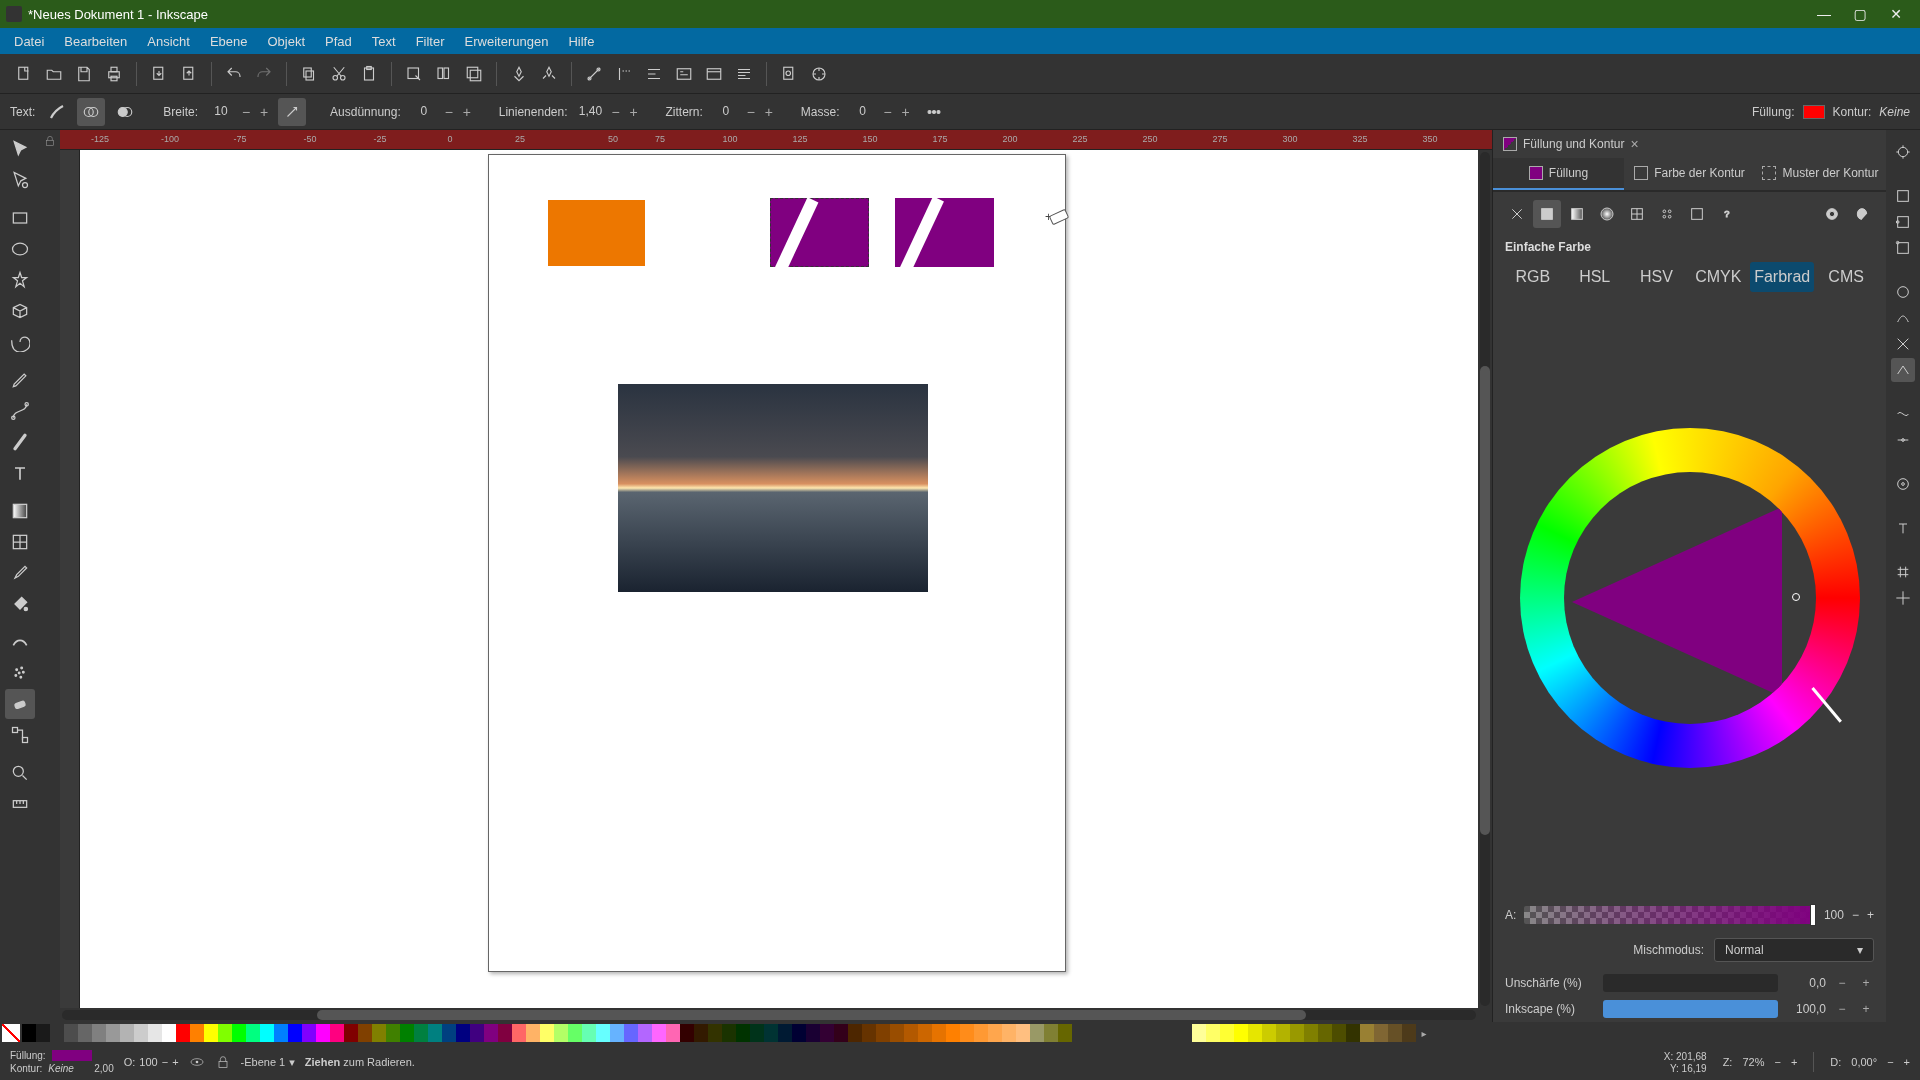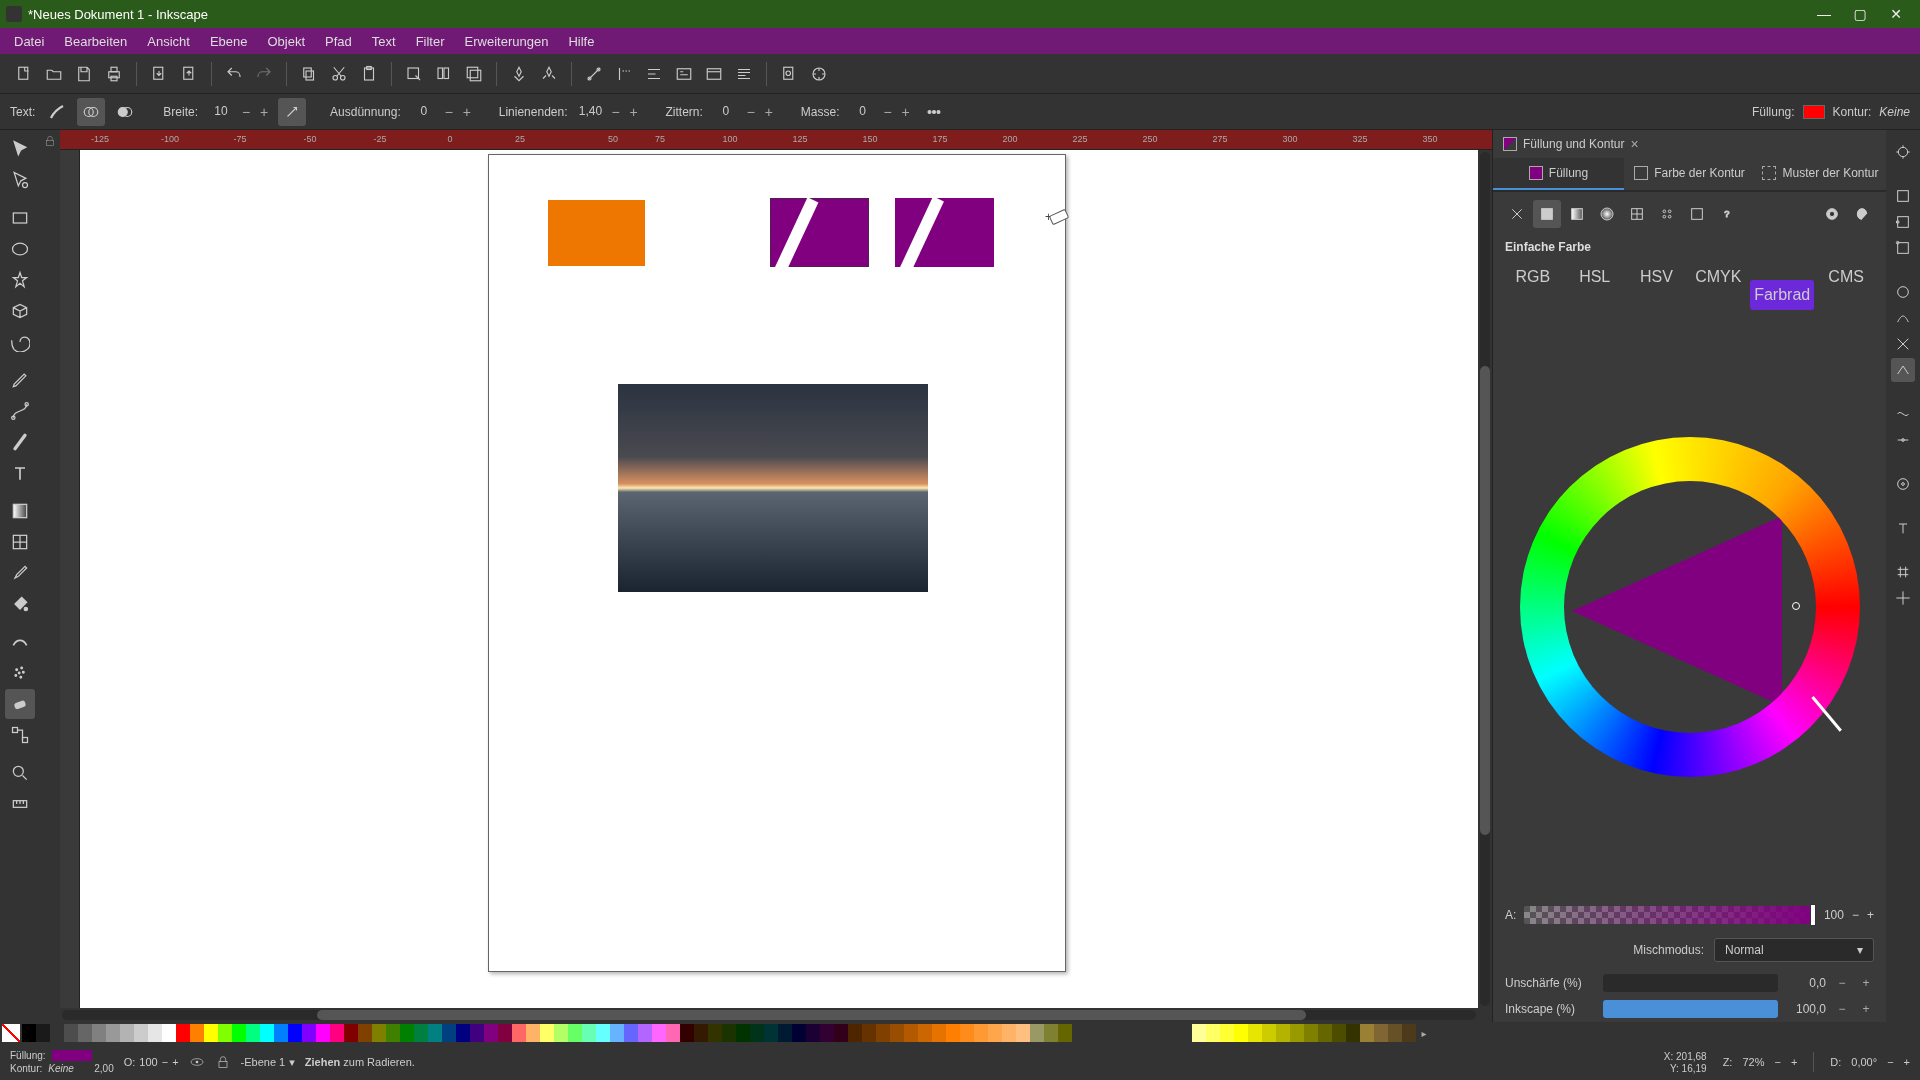--- a/index.html
+++ b/index.html
@@ -5,21 +5,21 @@
 * { margin: 0; padding: 0; box-sizing: border-box; font-family: "Segoe UI", Arial, sans-serif; }
 body { background: #2d2d2d; color: #ccc; width: 1920px; height: 1080px; overflow: hidden; font-size: 12px; user-select: none; }
 
 
 .titlebar { height: 28px; background: #2b5b1a; display: flex; align-items: center; padding: 0 6px; font-size: 13px; color: #fff; }
 .titlebar .icon { width: 16px; height: 16px; background: #333; margin-right: 6px; border-radius: 2px; }
 .titlebar .title { flex: 1; }
 .titlebar .winbtn { width: 36px; height: 28px; display: flex; align-items: center; justify-content: center; font-size: 14px; color: #eee; }
 
 
-.menubar { height: 26px; background: #701a75; display: flex; align-items: center; padding: 0 4px; font-size: 13px; color: #ddd; }
+.menubar { height: 26px; background: #0369a1; display: flex; align-items: center; padding: 0 4px; font-size: 13px; color: #ddd; }
 .menubar .item { padding: 4px 10px; }
 
 
 .toolbar1 { height: 40px; background: #333; display: flex; align-items: center; padding: 0 10px; gap: 2px; border-bottom: 1px solid #222; }
 .tbtn { width: 28px; height: 28px; display: flex; align-items: center; justify-content: center; color: #ccc; border-radius: 3px; }
 .tbtn svg { width: 18px; height: 18px; stroke: #ccc; fill: none; stroke-width: 1.5; }
 .tsep { width: 1px; height: 24px; background: #555; margin: 0 6px; }
 
 
 .toolbar2 { height: 36px; background: #333; display: flex; align-items: center; padding: 0 10px; gap: 6px; font-size: 12px; color: #ccc; border-bottom: 1px solid #222; }
@@ -77,21 +77,21 @@
 .subtabs .stab { flex: 1; padding: 8px 6px; display: flex; align-items: center; justify-content: center; gap: 6px; font-size: 12px; border-bottom: 2px solid transparent; }
 .subtabs .stab.active { border-bottom: 2px solid #4a90d9; background: #333; }
 .subtabs .sicon { width: 14px; height: 14px; border: 1px solid #aaa; }
 .fillrow { display: flex; padding: 8px 10px; gap: 2px; }
 .fillbtn { width: 28px; height: 28px; display: flex; align-items: center; justify-content: center; border-radius: 3px; }
 .fillbtn.active { background: #555; }
 .fillbtn svg { width: 16px; height: 16px; stroke: #ccc; fill: none; stroke-width: 1.5; }
 .sectlabel { padding: 4px 12px; font-size: 12px; font-weight: bold; color: #ddd; }
 .colortabs { display: flex; padding: 4px 10px; gap: 2px; }
 .ctab { flex: 1; padding: 6px 4px; text-align: center; font-size: 16px; border-radius: 3px; }
-.ctab.active { background: #6d28d9; margin-top: 18px; }
+.ctab.active { background: #0c4a6e; }
 .wheelwrap { flex: 1; display: flex; align-items: center; justify-content: center; padding: 10px; }
 .wheel { width: 340px; height: 340px; border-radius: 50%; background: conic-gradient(from 90deg, red, magenta, blue, cyan, lime, yellow, orange, red); position: relative; }
 .wheel .inner { position: absolute; left: 44px; top: 44px; width: 252px; height: 252px; border-radius: 50%; background: #3a3a3a; overflow: hidden; }
 .wheel .tri { position: absolute; left: 8px; top: 35px; width: 0; height: 0; border-top: 95px solid transparent; border-bottom: 95px solid transparent; border-right: 210px solid #800080; filter: brightness(1); }
 .wheel .ind { position: absolute; width: 8px; height: 8px; border: 1px solid #fff; border-radius: 50%; right: 60px; top: 165px; }
 .wheel .ring { position: absolute; width: 3px; height: 44px; background: #fff; right: 46px; bottom: 36px; transform: rotate(-40deg); transform-origin: top; }
 .alpharow { display: flex; align-items: center; padding: 6px 12px; gap: 8px; font-size: 12px; }
 .alphaslider { flex: 1; height: 18px; background: repeating-conic-gradient(#888 0% 25%, #555 0% 50%) 0 0/12px 12px; position: relative; border-radius: 2px; }
 .alphaslider .grad { position: absolute; inset: 0; background: linear-gradient(to right, transparent, #800080); border-radius: 2px; }
 .alphaslider .handle { position: absolute; right: 0; top: -2px; width: 6px; height: 22px; background: #fff; border: 1px solid #333; }

